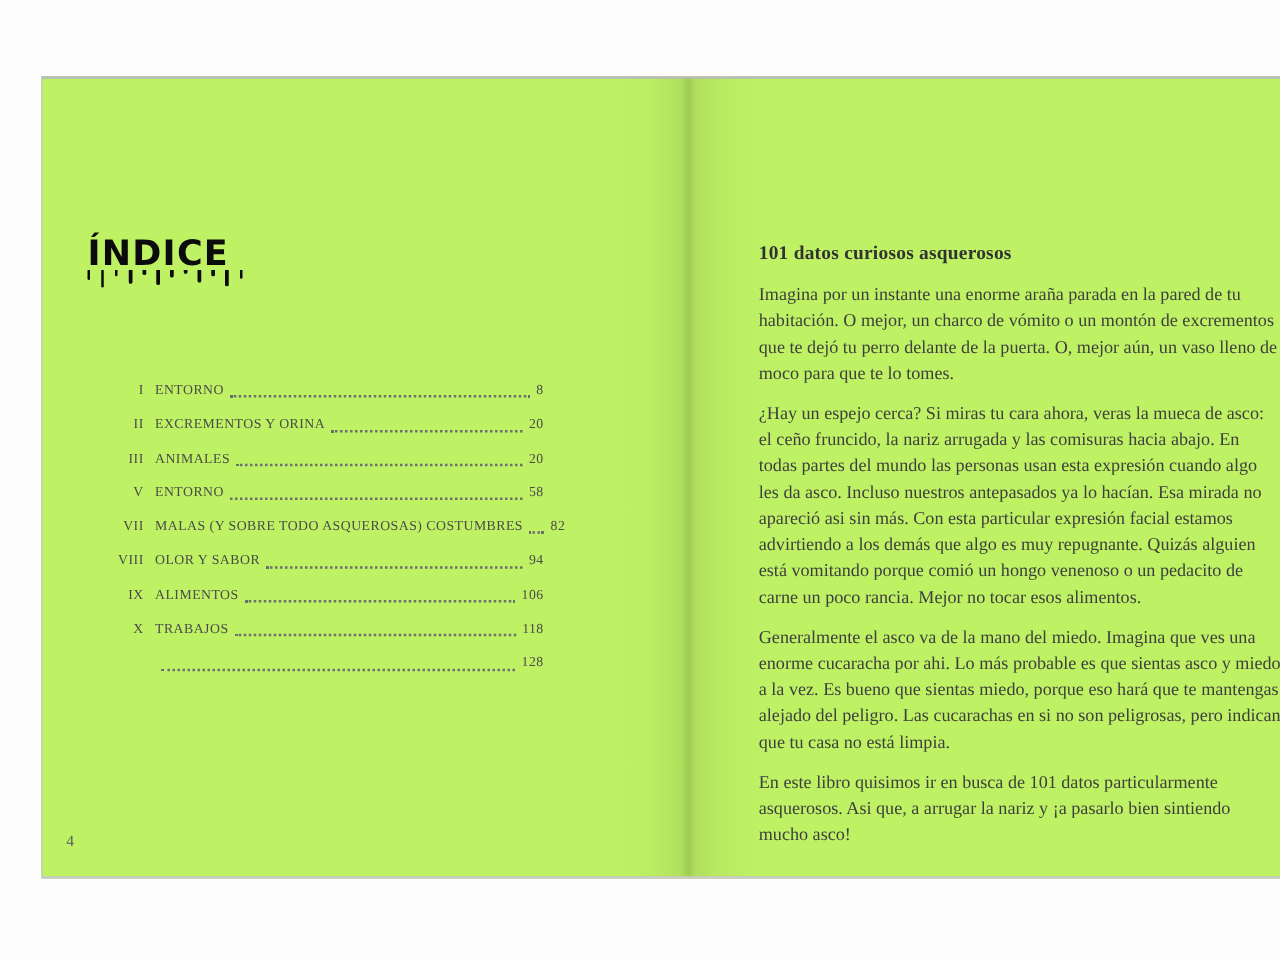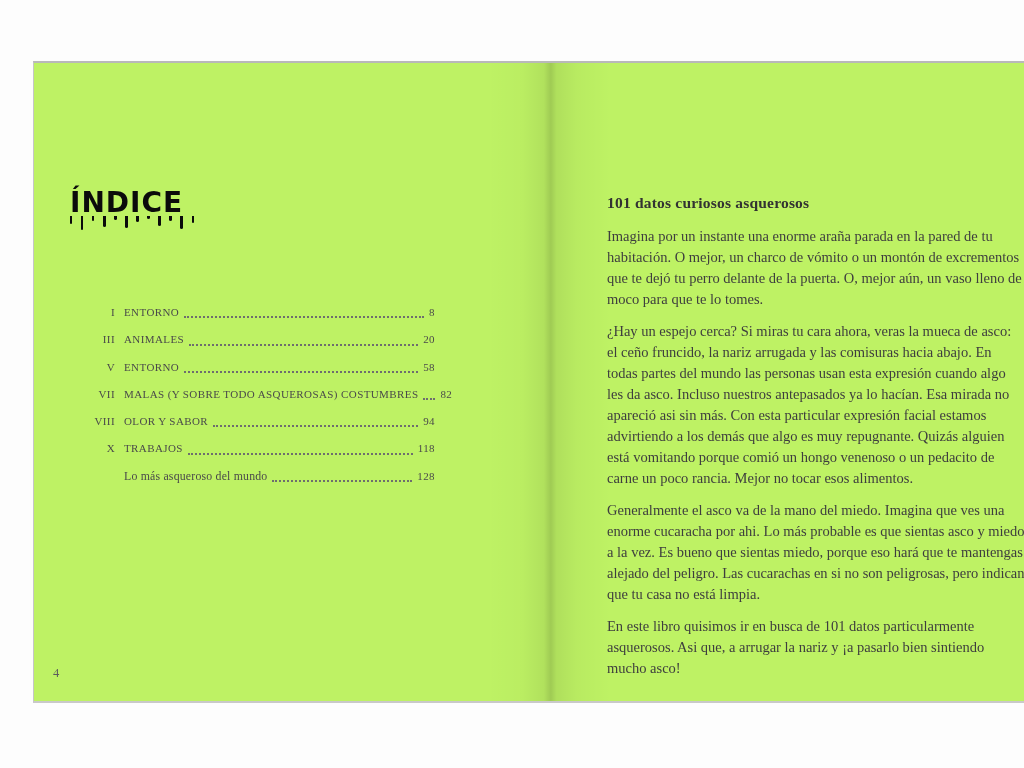--- a/index.html
+++ b/index.html
@@ -181,20 +181,26 @@
       </div>
 
       <div class="toc">
           <div class="toc-row">
             <span class="toc-num">I</span>
             <span class="toc-title">ENTORNO</span>
             <span class="toc-leader"></span>
             <span class="toc-page">8</span>
           </div>
           <div class="toc-row">
+            <span class="toc-num">II</span>
+            <span class="toc-title">EXCREMENTOS Y ORINA</span>
+            <span class="toc-leader"></span>
+            <span class="toc-page">20</span>
+          </div>
+          <div class="toc-row">
             <span class="toc-num">III</span>
             <span class="toc-title">ANIMALES</span>
             <span class="toc-leader"></span>
             <span class="toc-page">20</span>
           </div>
           <div class="toc-row">
             <span class="toc-num">V</span>
             <span class="toc-title">ENTORNO</span>
             <span class="toc-leader"></span>
             <span class="toc-page">58</span>
@@ -205,28 +211,33 @@
             <span class="toc-leader"></span>
             <span class="toc-page">82</span>
           </div>
           <div class="toc-row">
             <span class="toc-num">VIII</span>
             <span class="toc-title">OLOR Y SABOR</span>
             <span class="toc-leader"></span>
             <span class="toc-page">94</span>
           </div>
           <div class="toc-row">
+            <span class="toc-num">IX</span>
+            <span class="toc-title">ALIMENTOS</span>
+            <span class="toc-leader"></span>
+            <span class="toc-page">106</span>
+          </div>
+          <div class="toc-row">
             <span class="toc-num">X</span>
             <span class="toc-title">TRABAJOS</span>
             <span class="toc-leader"></span>
             <span class="toc-page">118</span>
           </div>
           <div class="toc-row toc-sub">
             <span class="toc-num"></span>
-            <span class="toc-title">Lo más asqueroso del mundo</span>
             <span class="toc-leader"></span>
             <span class="toc-page">128</span>
           </div>
         </div>
 
       <div class="folio folio-left">4</div>
     </div>
 
     <div class="page page-right">
       <div class="content">

